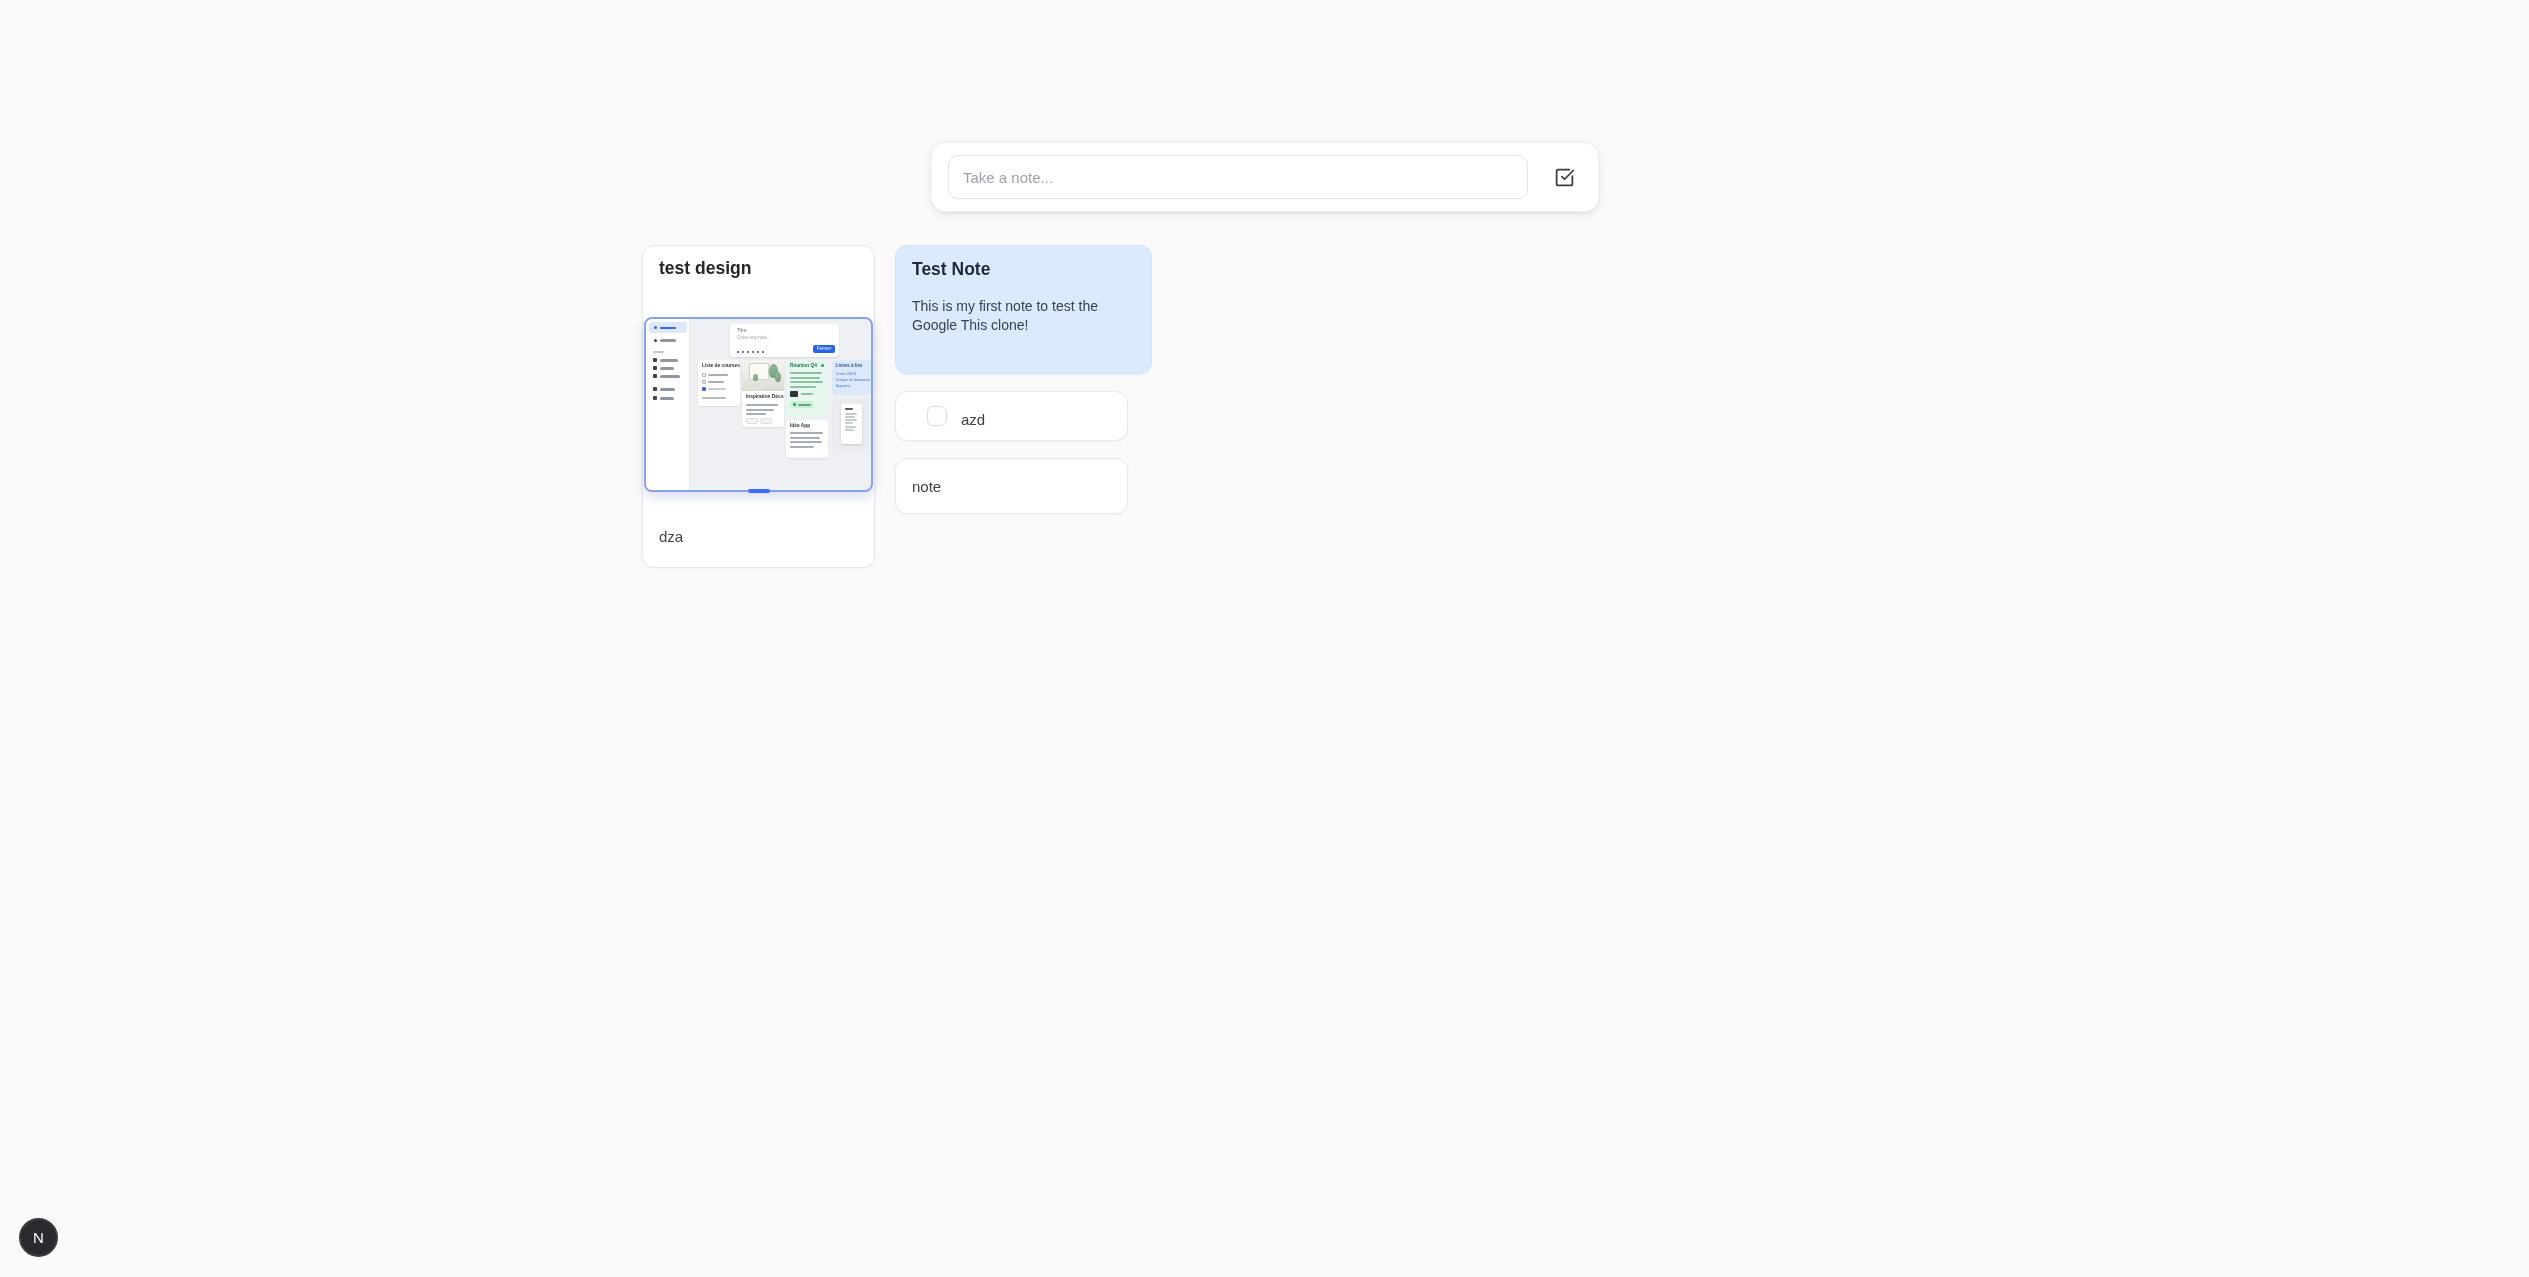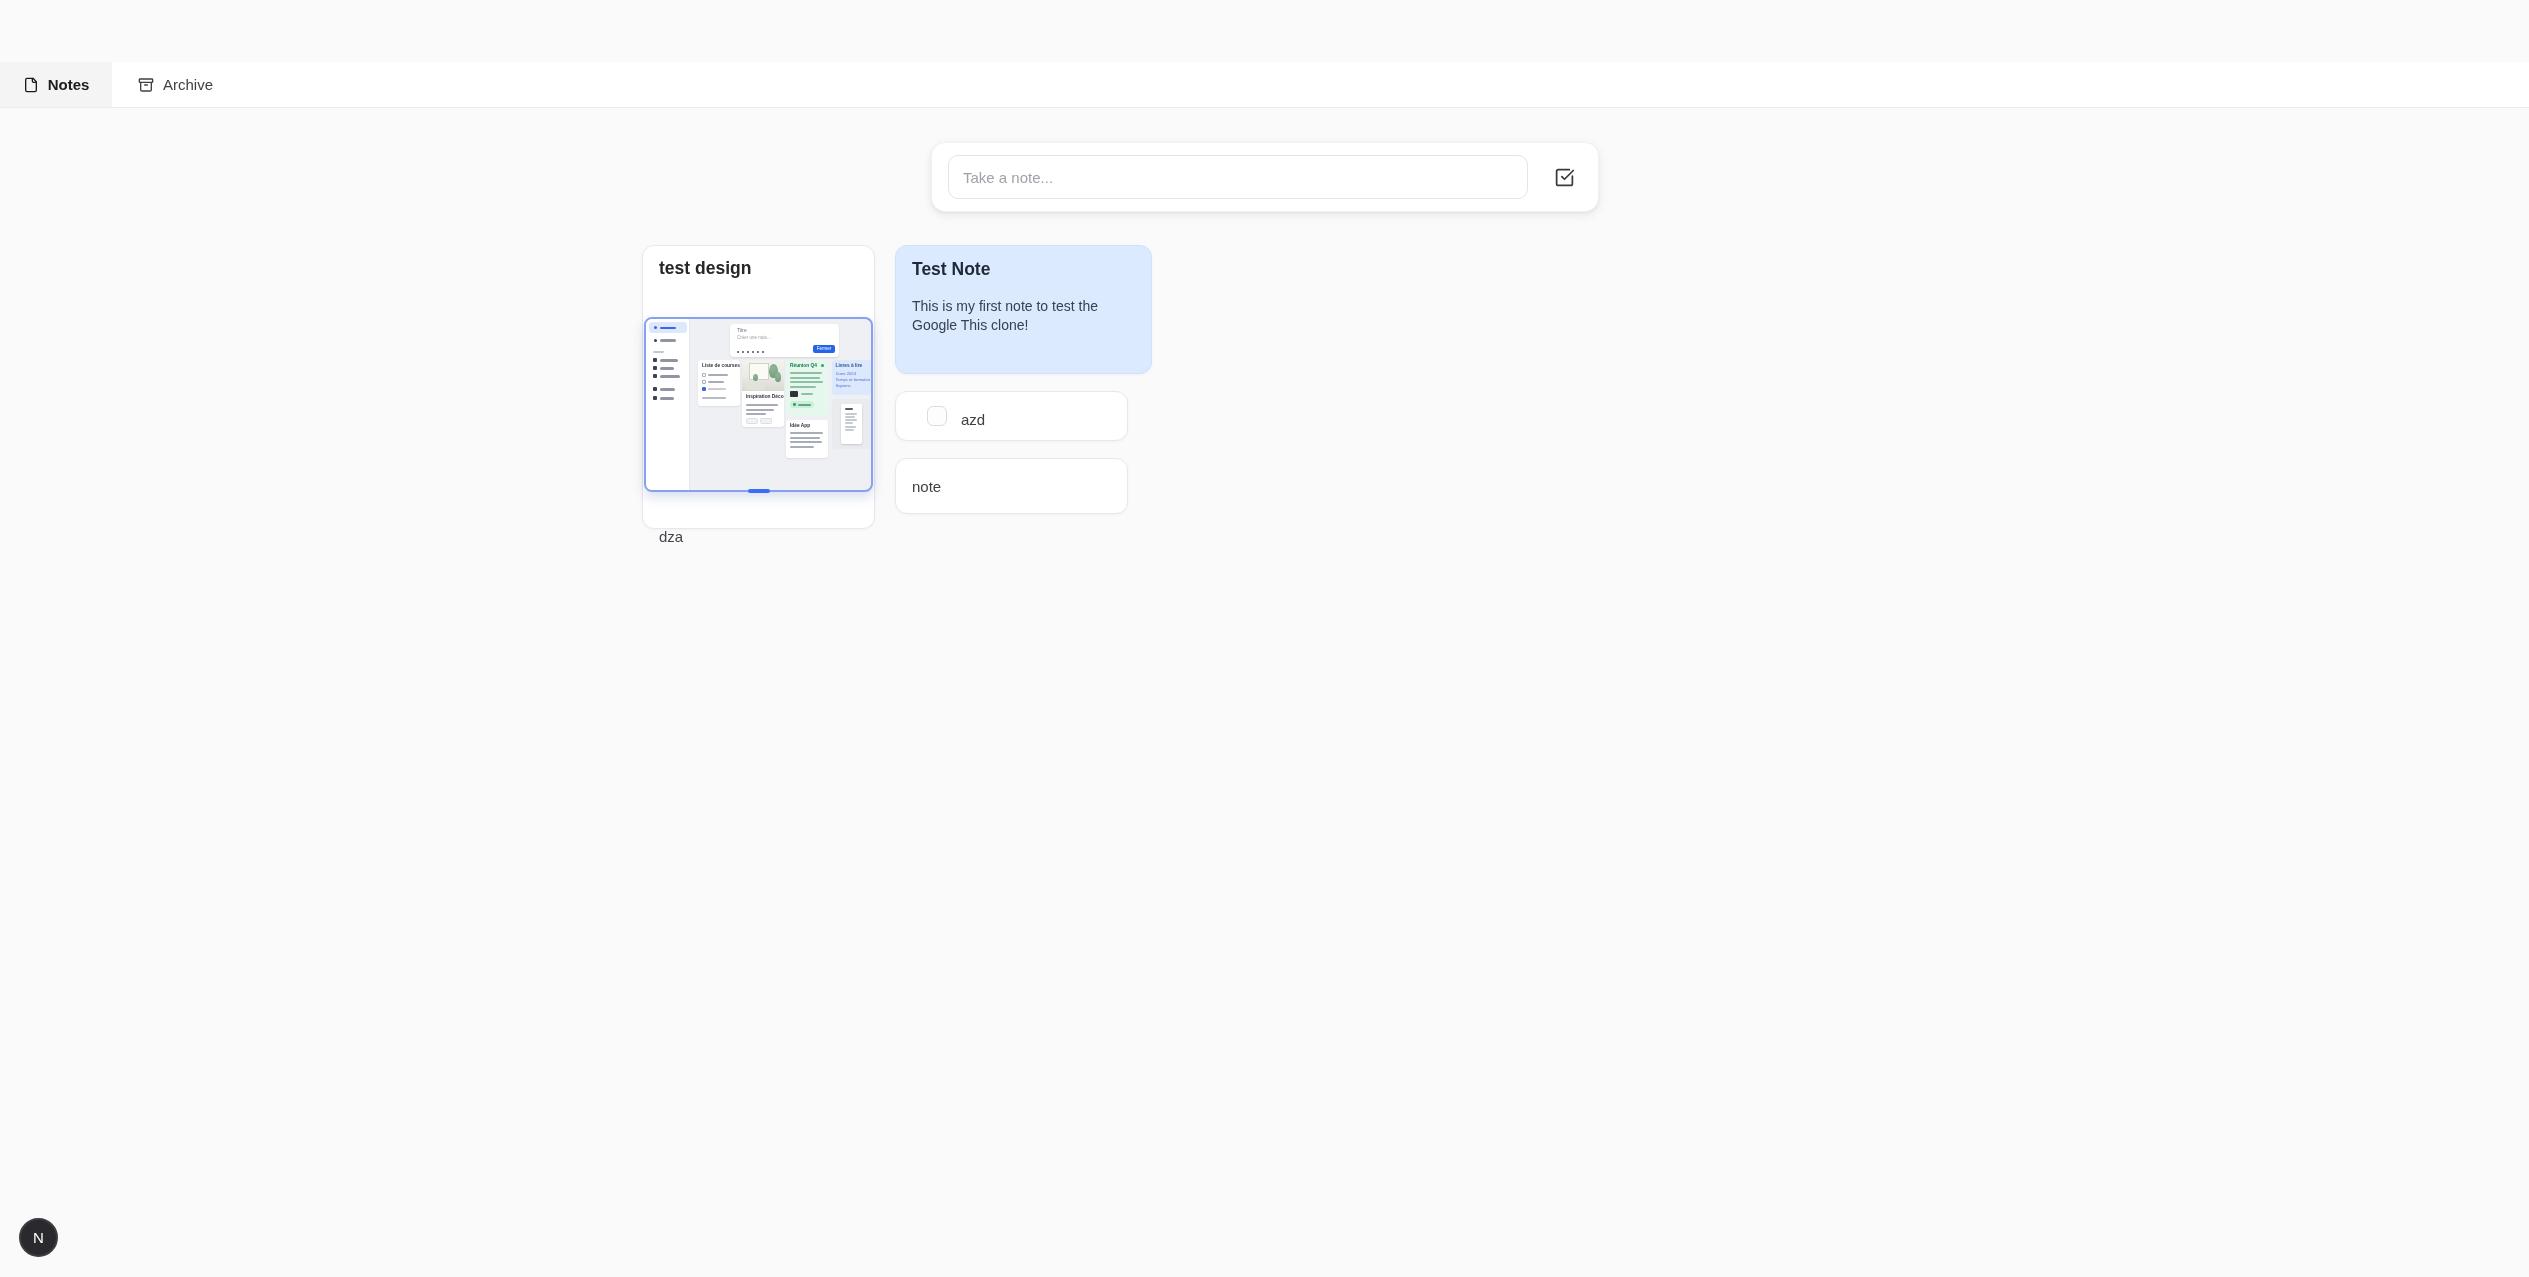--- a/index.html
+++ b/index.html
@@ -31,21 +31,21 @@
   
   #composer{position:absolute;left:931px;top:142px;width:668px;height:70px;background:#fff;border:1px solid #f2f2f4;border-radius:14px;box-shadow:0 1px 2px rgba(0,0,0,.05),0 3px 10px rgba(0,0,0,.08);display:flex;align-items:center;padding:0 12px 0 16px;}
   #composer input{width:580px;height:44px;border:1px solid #e4e4e7;border-radius:10px;padding:0 14px;font-size:15px;color:#3f3f46;font-family:inherit;outline:none;}
   #composer input::placeholder{color:#a1a1aa;}
   #composer-check{margin-left:auto;width:44px;height:44px;border:none;background:transparent;display:flex;align-items:center;justify-content:center;cursor:pointer;}
   #composer-check svg{width:21px;height:21px;stroke:#3a3a40;fill:none;stroke-width:2;stroke-linecap:round;stroke-linejoin:round;}
 
   
   .note{position:absolute;background:#fff;border:1px solid #e8e8eb;border-radius:12px;box-shadow:0 1px 3px rgba(0,0,0,.04);cursor:pointer;}
   .note-title{font-size:17.5px;font-weight:600;color:#26262b;}
-  #note-test-design{left:642px;top:245px;width:233px;height:284px;padding-left:6px;}
+  #note-test-design{left:642px;top:245px;width:233px;height:323px;padding-left:6px;}
   #note-test-design .note-title{position:absolute;left:16px;top:12px;}
   #note-test-design .note-footer{position:absolute;left:16px;top:282px;font-size:15px;color:#44444b;}
   #note-test-note{left:895px;top:245px;width:257px;height:129px;background:#dbeafe;border-color:#cfe2fb;padding:13px 16px;}
   #note-test-note .note-title{color:#1f2937;}
   #note-test-note .note-body{margin-top:17px;font-size:14px;line-height:19px;color:#374151;width:202px;}
   #note-azd{left:895px;top:391px;width:233px;height:50px;display:flex;align-items:center;padding-left:31px;gap:14px;}
   #note-azd .checkbox{width:20px;height:20px;border:1.5px solid #dcdce0;border-radius:6px;background:#fdfdfd;flex:0 0 auto;cursor:pointer;}
   #note-azd .check-label{font-size:15px;color:#3f3f46;margin-top:7px;}
   #note-dfsdf{left:895px;top:458px;width:233px;height:56px;display:flex;align-items:center;padding:0 16px;font-size:15px;color:#3f3f46;}
 
@@ -86,37 +86,20 @@
 
   
   #avatar{position:absolute;left:19px;top:1218px;width:39px;height:39px;border-radius:50%;background:#2a2a2e;border:2px solid #3c3c41;color:#fff;font-size:15px;display:flex;align-items:center;justify-content:center;cursor:pointer;}
 </style>
 </head>
 <body>
 
 <div id="screen">
 
 
-  <div id="tabbar">
-    <div class="tab" id="tab-notes">
-      <svg viewBox="0 0 24 24">
-          <path d="M15 2H6a2 2 0 0 0-2 2v16a2 2 0 0 0 2 2h12a2 2 0 0 0 2-2V7l-5-5Z"></path>
-          <path d="M14 2v4a2 2 0 0 0 2 2h4"></path>
-        </svg>
-      <span>Notes</span>
-    </div>
-    <div class="tab" id="tab-archive">
-      <svg viewBox="0 0 24 24">
-          <rect x="2" y="3" width="20" height="5" rx="1"></rect>
-          <path d="M4 8v11a2 2 0 0 0 2 2h12a2 2 0 0 0 2-2V8"></path>
-          <path d="M10 12h4"></path>
-        </svg>
-      <span>Archive</span>
-    </div>
-  </div>
 
   <div id="composer">
     <input type="text" placeholder="Take a note..." style="">
     <button id="composer-check">
       <svg viewBox="0 0 24 24">
           <path d="M21 10.5V19a2 2 0 0 1-2 2H5a2 2 0 0 1-2-2V5a2 2 0 0 1 2-2h12.5"></path>
           <path d="m9 11 3 3L22 4"></path>
         </svg>
     </button>
   </div>

